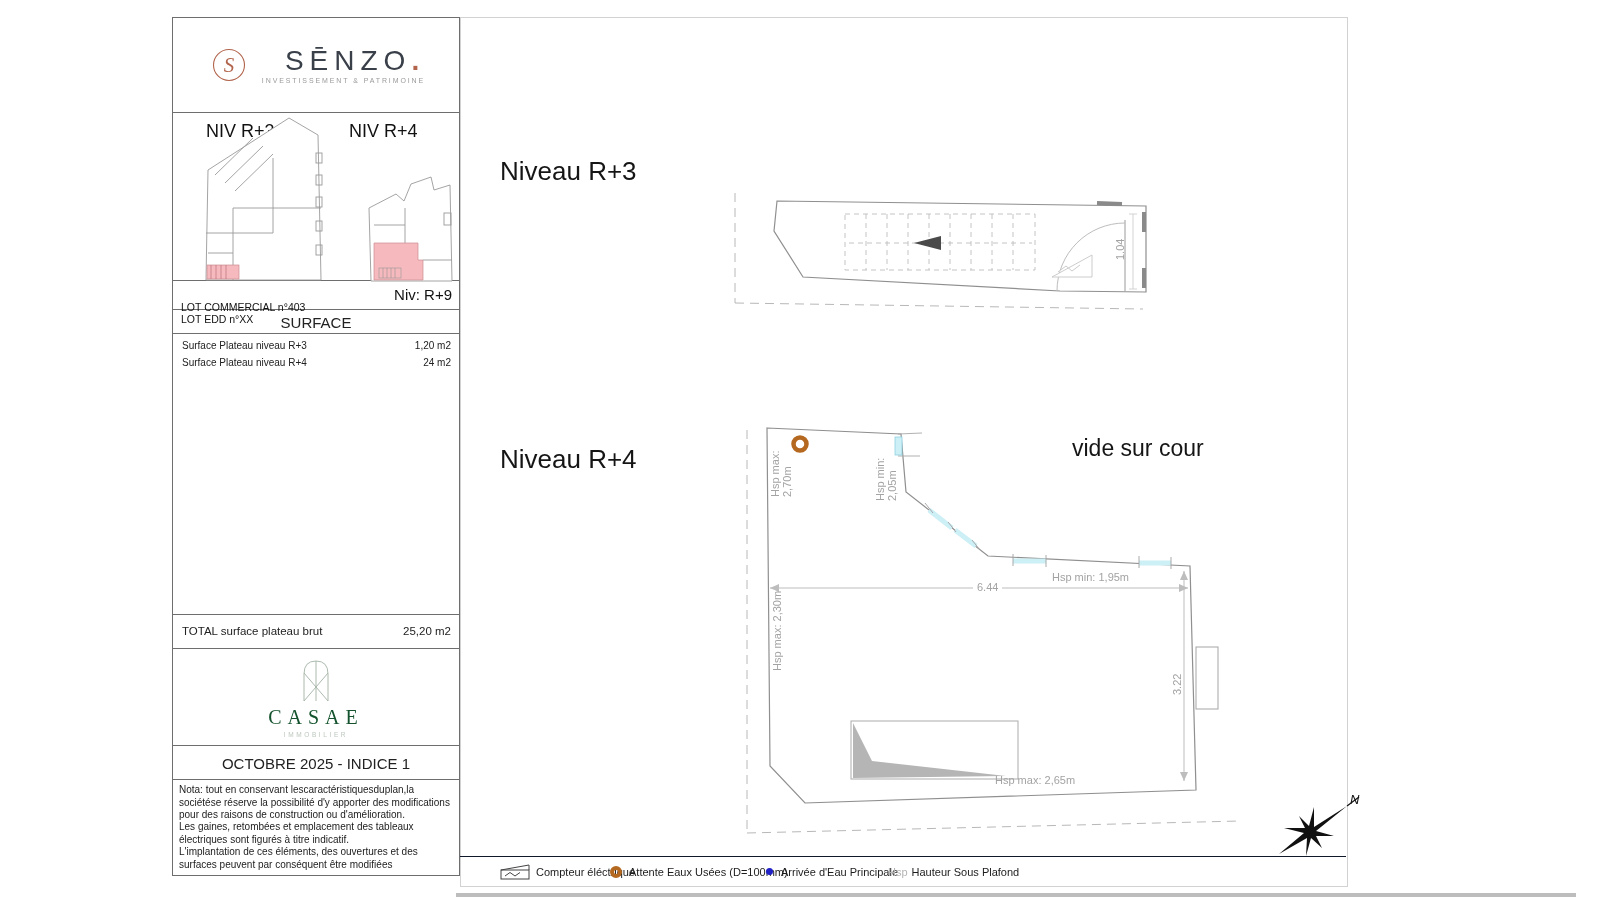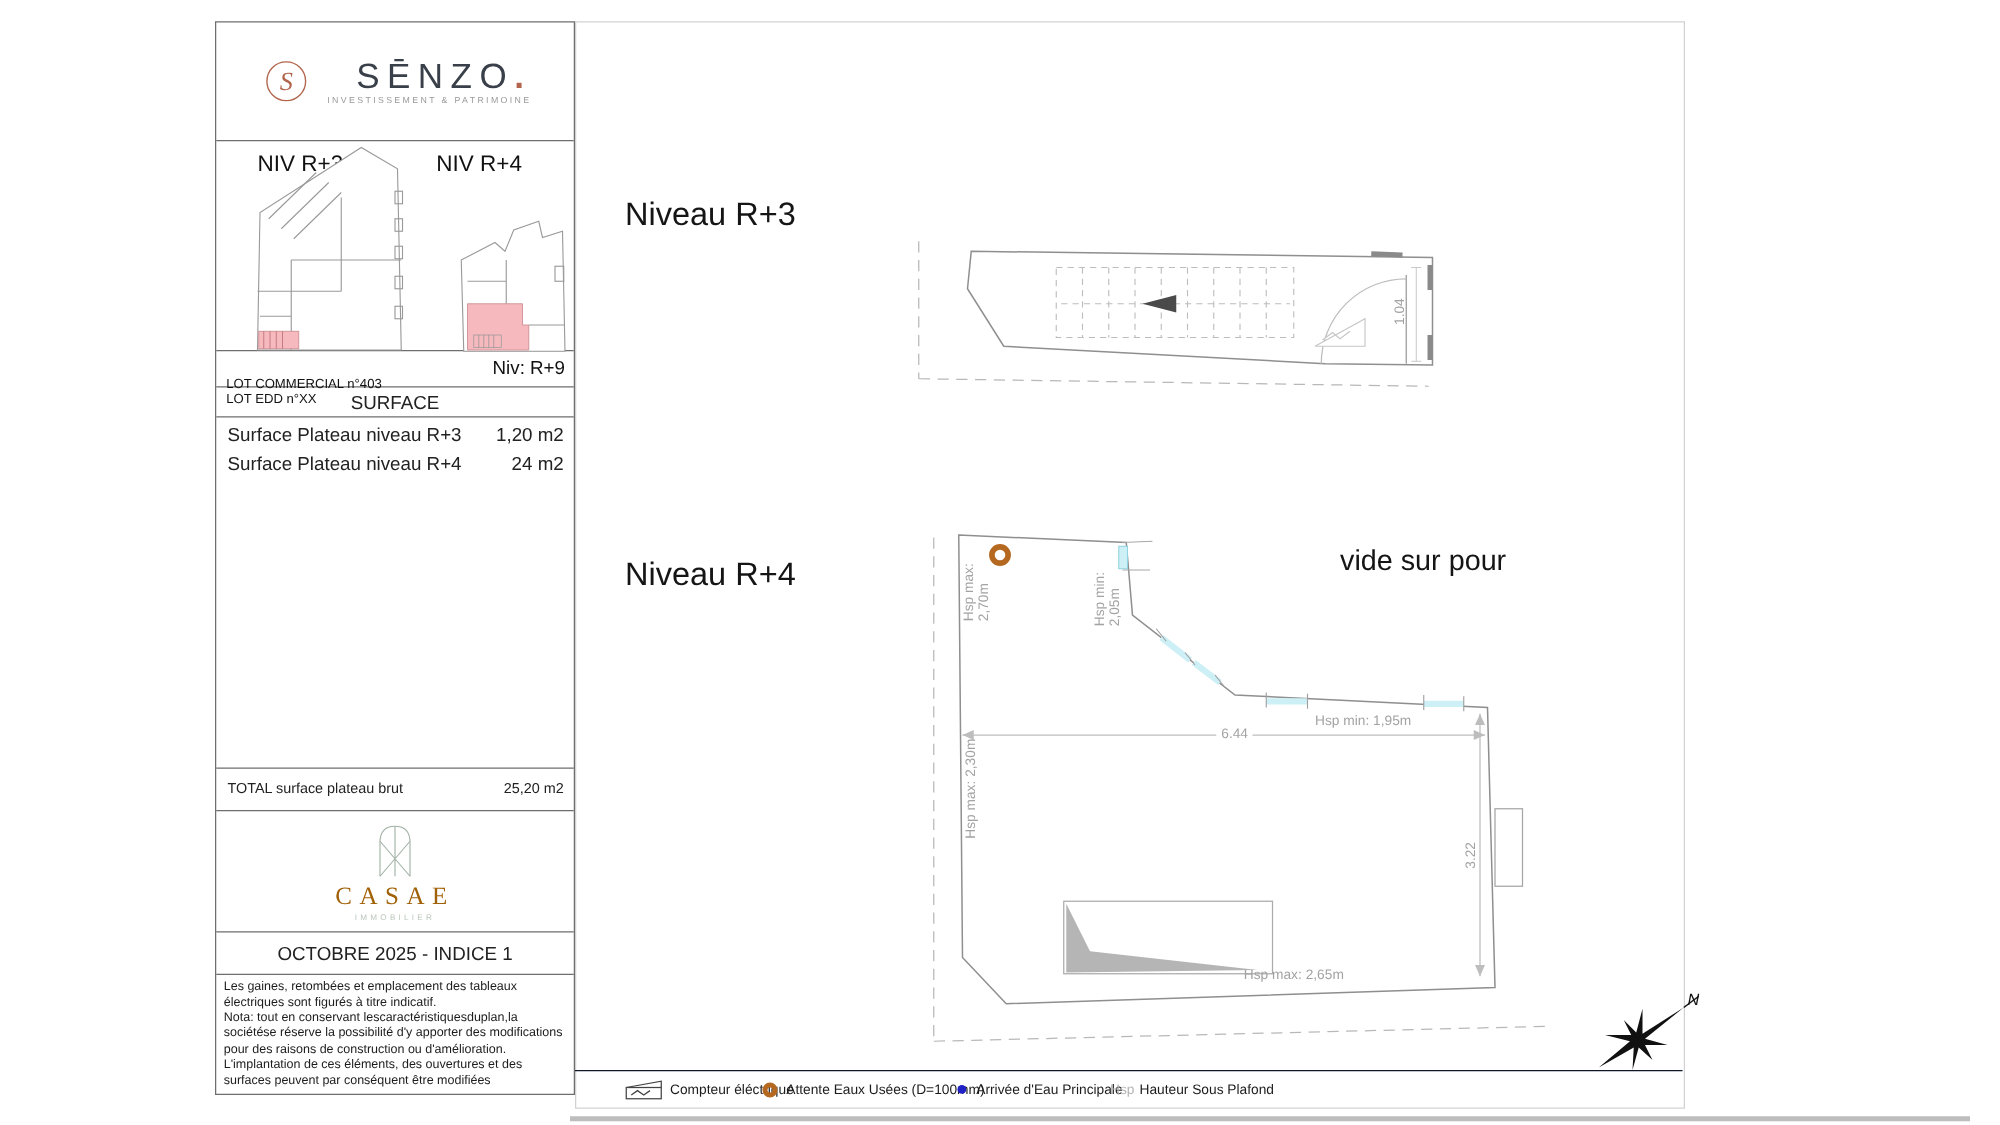--- a/index.html
+++ b/index.html
@@ -20,26 +20,26 @@
   .brandcol{display:flex;flex-direction:column;align-items:flex-end;}
   .wordmark{font-size:28px;letter-spacing:6px;color:#3a4049;font-weight:400;line-height:30px;}
   .wordmark .dot{color:#b2654c;font-weight:700;}
   .tagline{font-size:7px;letter-spacing:1.9px;color:#9a9a9a;margin-top:1px;}
   #sec-mini{height:172px;}
   .mini-label{position:absolute;top:8px;font-size:18px;color:#111;}
   #sec-lot{height:30px;}
   .lot-lines{position:absolute;left:8px;top:20px;font-size:10.5px;line-height:12px;color:#111;}
   .lot-level{position:absolute;right:7px;top:5px;font-size:15px;color:#111;}
   #sec-surfhead{height:24px;text-align:center;font-size:15px;padding-top:4px;}
-  #sec-rows{height:289px;font-size:15px;}
+  #sec-rows{height:289px;font-size:10px;}
   .srow{display:flex;justify-content:space-between;padding:0 8px 0 9px;margin-top:6px;}
   #sec-total{height:35px;font-size:11.5px;}
   #sec-total .srow{margin-top:10px;}
   #sec-casae{height:99px;display:flex;flex-direction:column;align-items:center;justify-content:center;}
-  .casae-word{font-size:20px;letter-spacing:6px;color:#a16207;font-family:"Liberation Serif",serif;margin-top:3px;}
+  .casae-word{font-size:20px;letter-spacing:6px;color:#14532d;font-family:"Liberation Serif",serif;margin-top:3px;}
   .casae-tag{font-size:6.5px;letter-spacing:2.6px;color:#bcc7bd;margin-top:2px;}
   #sec-octobre{height:35px;text-align:center;font-size:15px;padding-top:9px;}
   #sec-nota{flex:1;border-bottom:none;padding:4px 6px;font-size:10px;line-height:12.4px;color:#1c1c1c;}
   #sec-nota p{margin:0;}
 
   
   .plan-title{font-size:26px;color:#151515;}
   .vide{font-size:23px;color:#151515;}
   .dimtxt{font-size:11px;color:#a3a3a3;white-space:pre-line;line-height:12px;}
   .rot{transform:rotate(-90deg);transform-origin:center;}
@@ -95,21 +95,21 @@
     </g>
 
     <g>
       <polygon fill="#111" points="1347,806 1316,831 1334,836 1316,836 1322,848 1311,838 1306,856 1307,838 1279,854 1304,833 1284,828 1305,828 1299,816 1309,826 1314,807 1314,827"></polygon>
       <path d="M1347,806 L1359,797" stroke="#111" stroke-width="1.2" fill="none"></path>
     </g>
   </svg>
 
   <div class="abs plan-title" style="left:500px;top:156px;">Niveau R+3</div>
   <div class="abs plan-title" style="left:500px;top:444px;">Niveau R+4</div>
-  <div class="abs vide" style="left:1072px;top:435px;">vide sur pour</div>
+  <div class="abs vide" style="left:1072px;top:435px;">vide sur cour</div>
 
   <div class="abs dimtxt rot" style="left:1103px;top:237px;width:34px;">1.04</div>
   <div class="abs dimtxt rot" style="left:752px;top:456px;width:58px;">Hsp max:
 2,70m</div>
   <div class="abs dimtxt rot" style="left:857px;top:460px;width:58px;">Hsp min:
 2,05m</div>
   <div class="abs dimtxt rot" style="left:732px;top:620px;width:90px;">Hsp max: 2,30m</div>
   <div class="abs dimtxt" style="left:1052px;top:571px;">Hsp min: 1,95m</div>
   <div class="abs dimtxt dim-644" style="left:973px;top:581px;">6.44</div>
   <div class="abs dimtxt rot" style="left:1157px;top:669px;width:40px;">3.22</div>
@@ -215,19 +215,19 @@
           <path d="M6,44 L30,16 M30,44 L6,16 M18,4 V44"></path>
         </g>
       </svg>
       <div class="casae-word">CASAE</div>
       <div class="casae-tag">IMMOBILIER</div>
     </div>
 
     <div class="sec" id="sec-octobre">OCTOBRE 2025 - INDICE 1</div>
 
     <div class="sec" id="sec-nota">
+      <p>Nota: tout en conservant lescaractéristiquesduplan,la sociétése réserve la possibilité d'y apporter des modifications pour des raisons de construction ou d'amélioration.</p>
       <p>Les gaines, retombées et emplacement des tableaux électriques sont figurés à titre indicatif.</p>
-      <p>Nota: tout en conservant lescaractéristiquesduplan,la sociétése réserve la possibilité d'y apporter des modifications pour des raisons de construction ou d'amélioration.</p>
       <p>L'implantation de ces éléments, des ouvertures et des surfaces peuvent par conséquent être modifiées</p>
     </div>
   </div>
 
 </div>
 
 </body></html>

